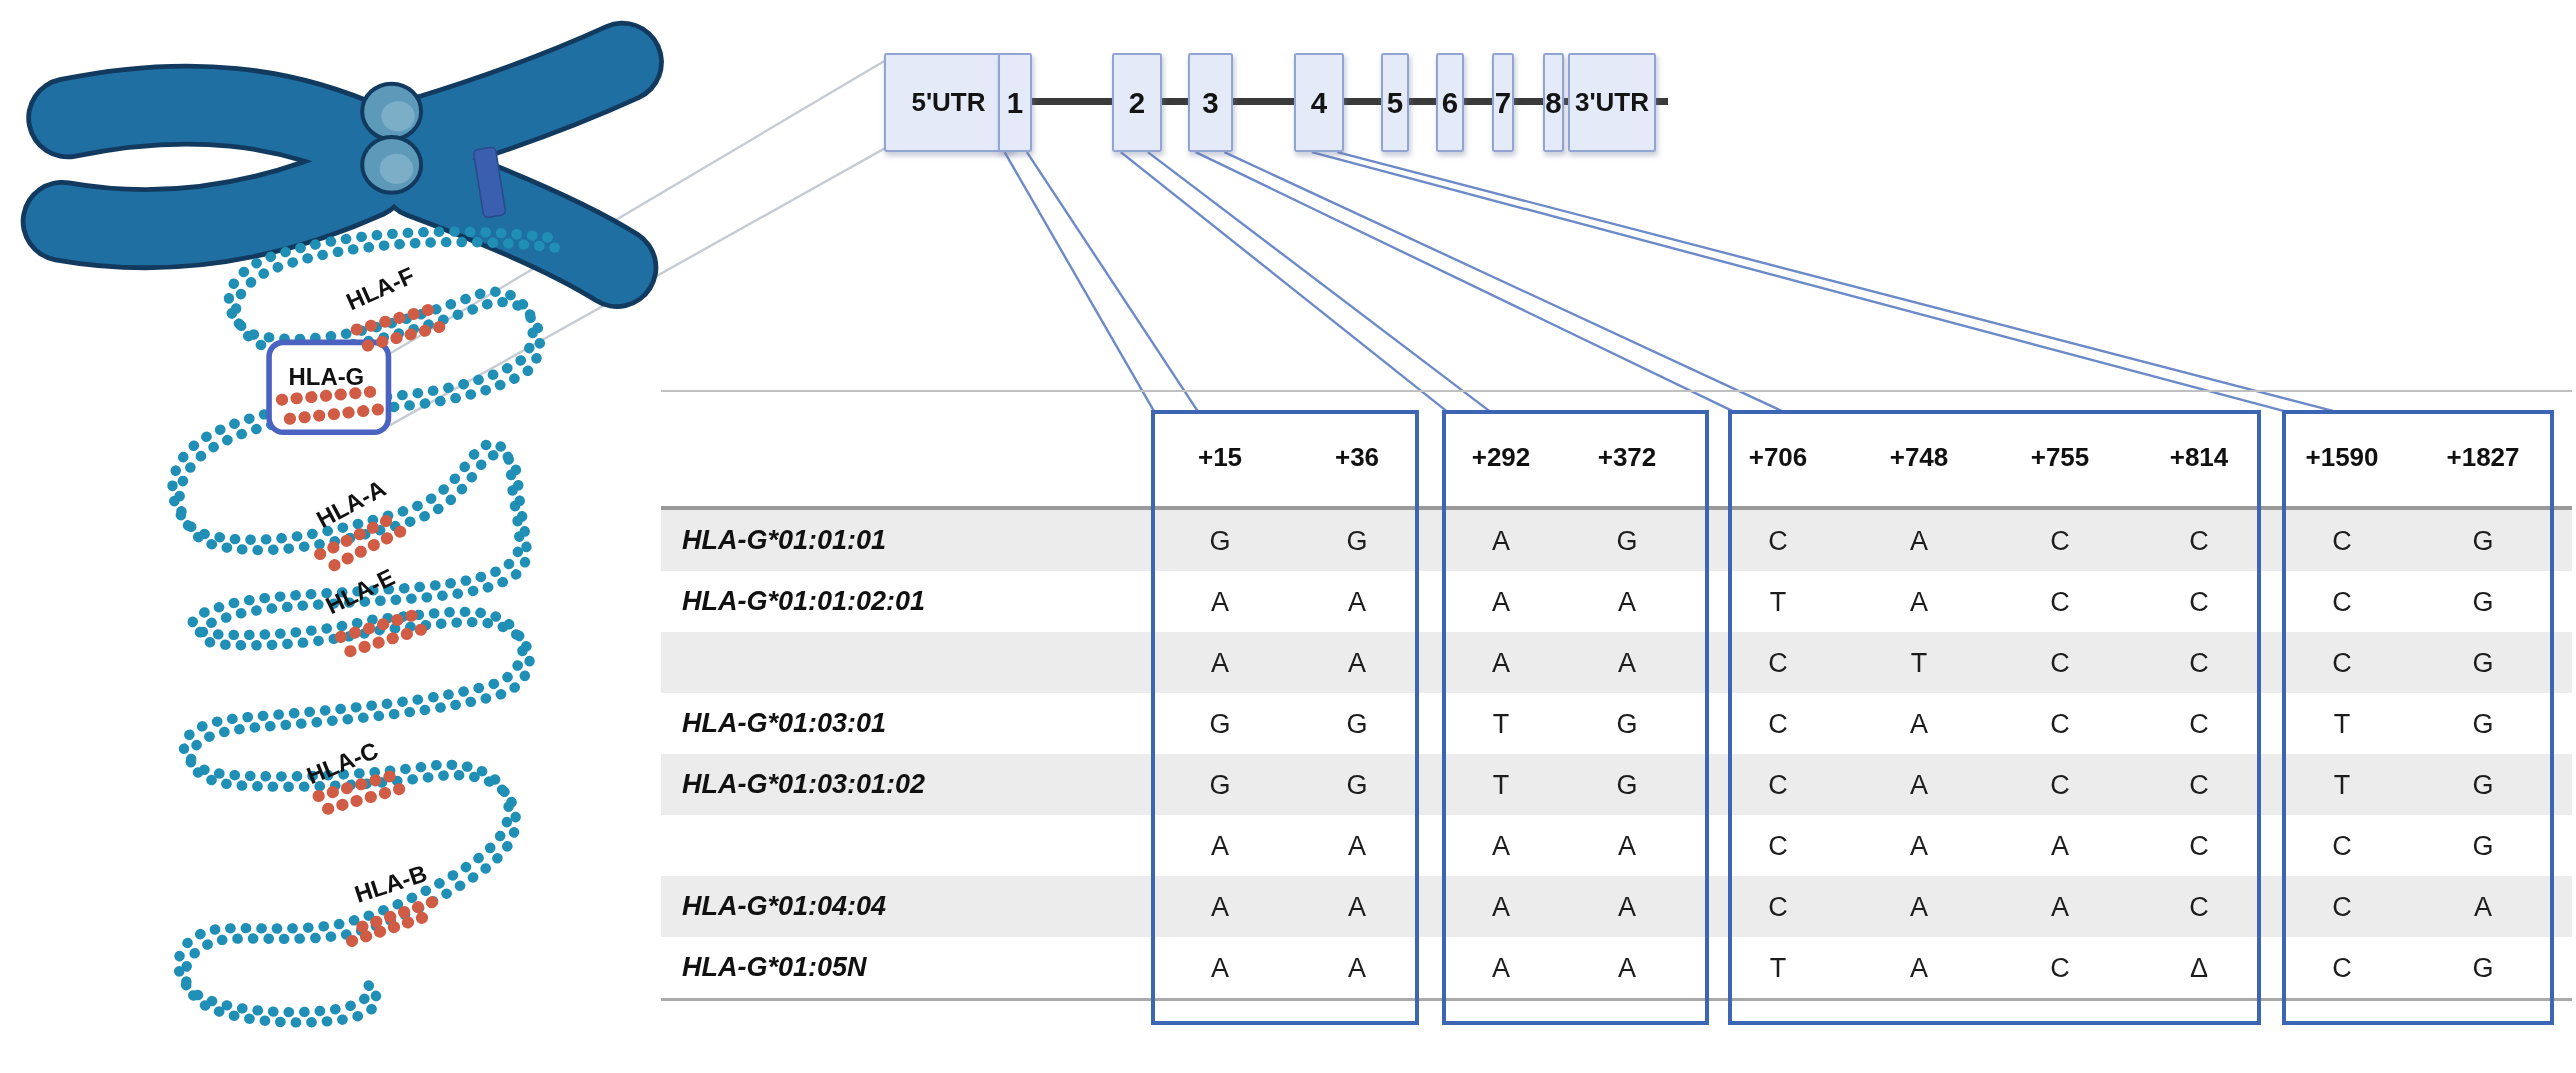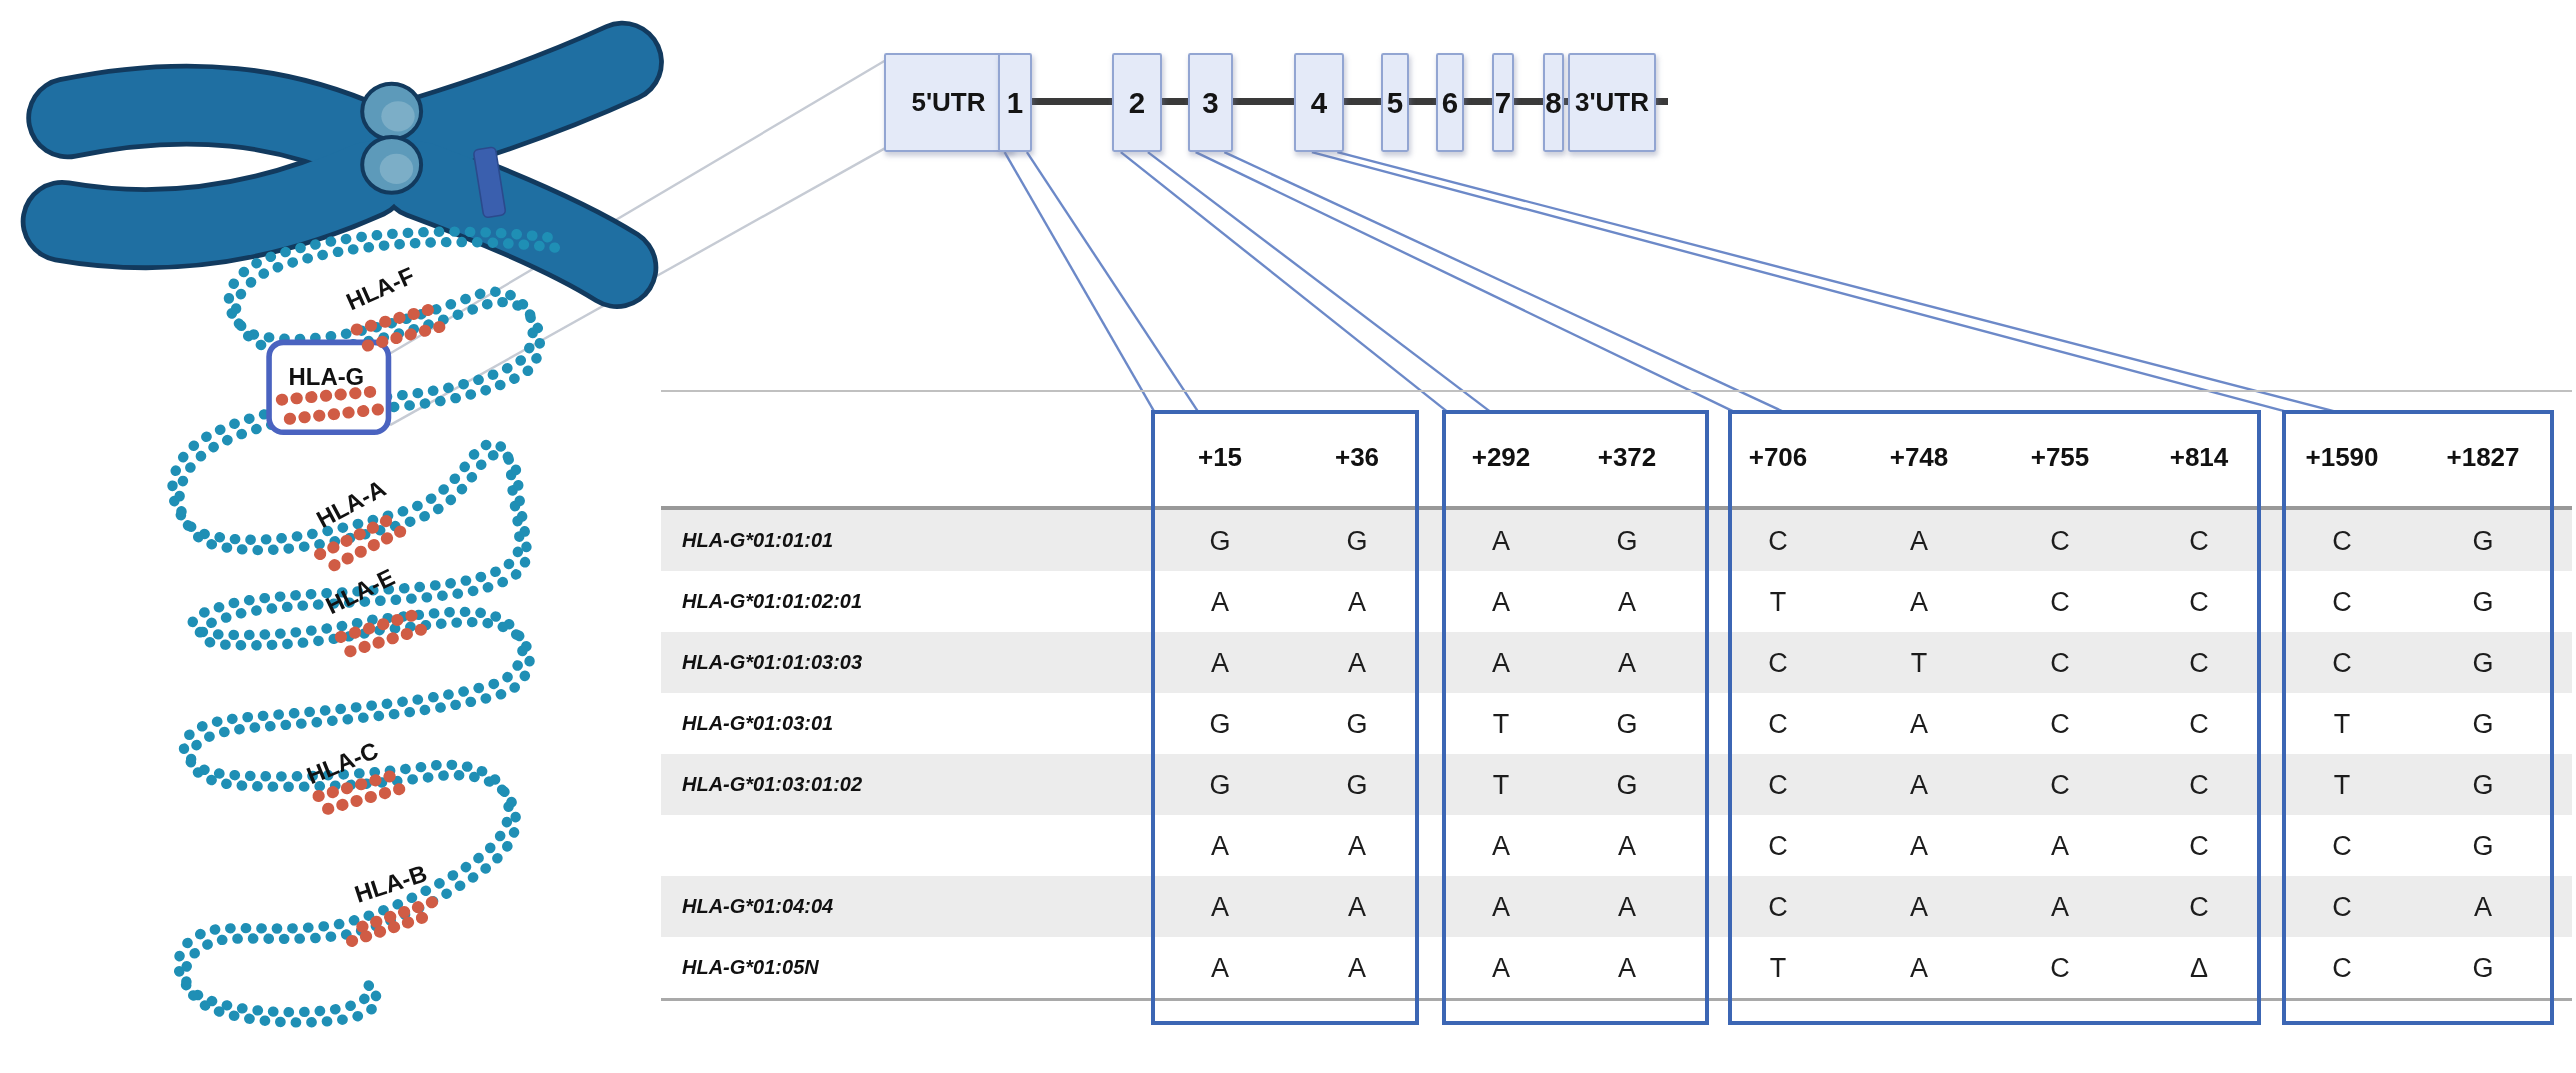--- a/index.html
+++ b/index.html
@@ -17,21 +17,21 @@
 
   
   .vtable{position:absolute;left:661px;top:390px;width:1911px;}
   .rule{width:1911px;}
   .rule-top{height:2.4px;background:#c0c0c0;}
   .thead{position:relative;height:114px;}
   .hdr{position:absolute;top:65px;transform:translate(-50%,-50%);font-weight:bold;font-size:26px;color:#111;}
   .rule-mid{height:4px;background:#999999;}
   .row{position:relative;height:61px;}
   .row.odd{background:#ececec;}
-  .allele{position:absolute;left:21px;top:0;line-height:61px;font-size:20px;font-weight:bold;font-style:italic;color:#111;}
+  .allele{position:absolute;left:21px;top:0;line-height:61px;font-size:27px;font-weight:bold;font-style:italic;color:#111;}
   .cell{position:absolute;top:50%;transform:translate(-50%,-50%);font-size:27px;color:#1c1c1c;}
   .rule-bot{height:2.4px;background:#a9a9a9;}
   .gbox{position:absolute;top:20px;height:615px;box-sizing:border-box;border:4px solid #3c66b4;pointer-events:none;}
   .g1{left:490px;width:268px;}
   .g2{left:781px;width:267px;}
   .g3{left:1067px;width:533px;}
   .g4{left:1621px;width:272px;}
   
   .c0{left:559px;} .c1{left:696px;} .c2{left:840px;} .c3{left:966px;} .c4{left:1117px;}
   .c5{left:1258px;} .c6{left:1399px;} .c7{left:1538px;} .c8{left:1681px;} .c9{left:1822px;}
@@ -218,21 +218,20 @@
       <span class="cell c3">A</span>
       <span class="cell c4">T</span>
       <span class="cell c5">A</span>
       <span class="cell c6">C</span>
       <span class="cell c7">C</span>
       <span class="cell c8">C</span>
       <span class="cell c9">G</span>
     </div>
 
     <div class="row odd">
-      <span class="allele">HLA-G*01:01:03:03</span>
       <span class="cell c0">A</span>
       <span class="cell c1">A</span>
       <span class="cell c2">A</span>
       <span class="cell c3">A</span>
       <span class="cell c4">C</span>
       <span class="cell c5">T</span>
       <span class="cell c6">C</span>
       <span class="cell c7">C</span>
       <span class="cell c8">C</span>
       <span class="cell c9">G</span>

